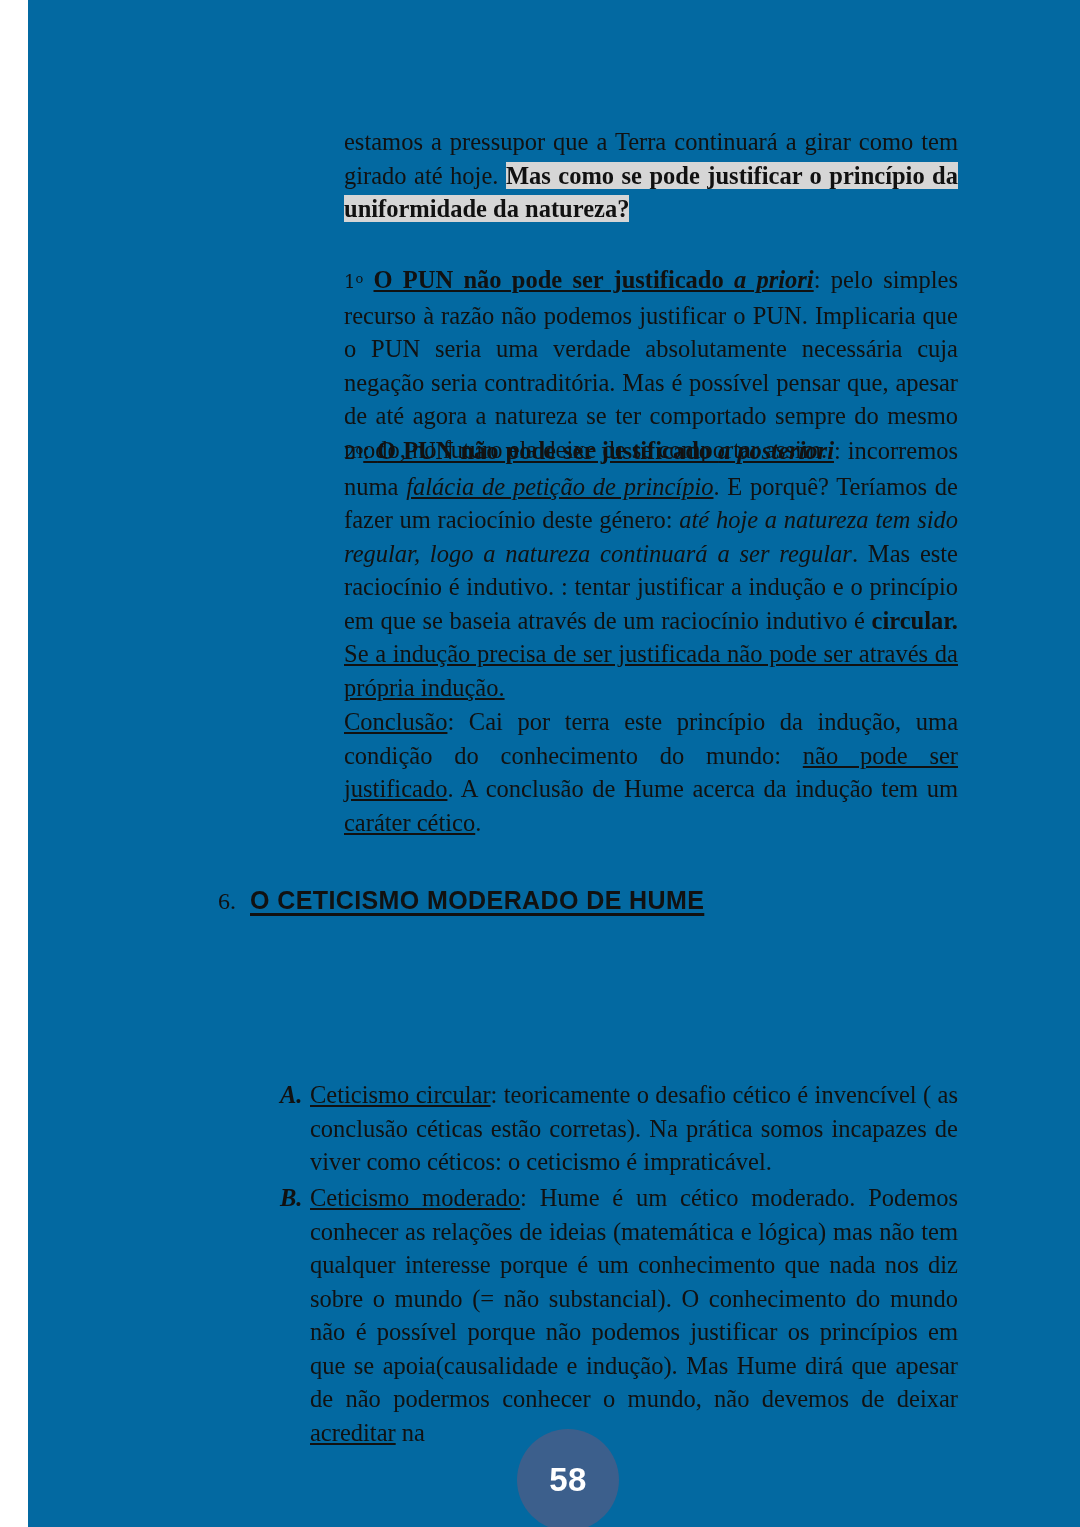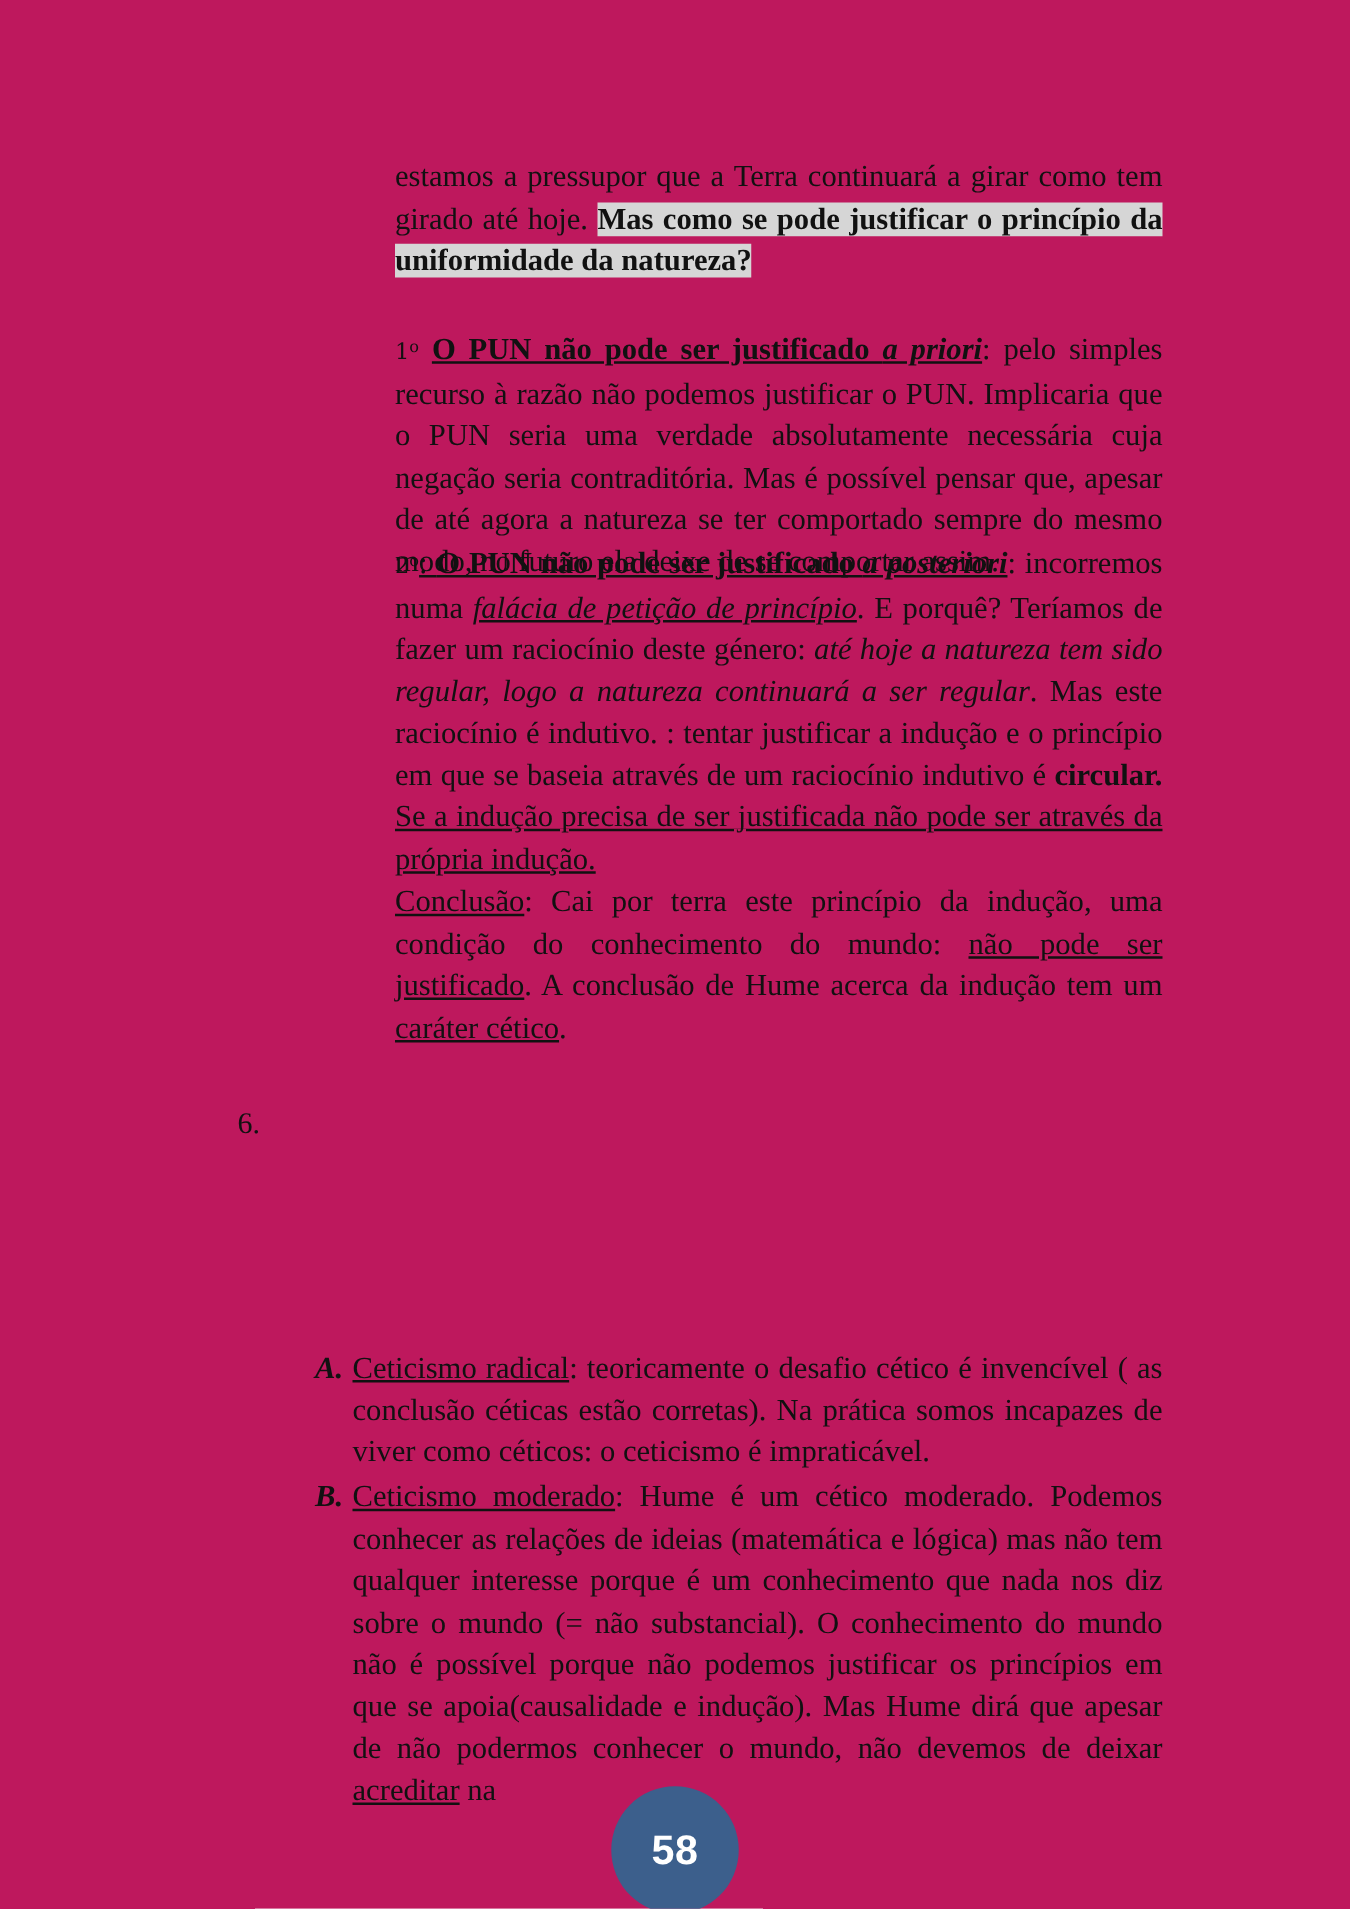--- a/index.html
+++ b/index.html
@@ -13,21 +13,22 @@
     height: 1527px;
     position: relative;
     font-family: "Liberation Serif", "DejaVu Serif", serif;
     color: #111111;
     overflow: hidden;
   }
 
   .page {
     position: absolute;
     inset: 0;
-    background: #be185d;
+    background: #0369a1;
+    margin-left: 28px;
   }
 
   
   .col-narrow {
     position: absolute;
     left: 316px;
     width: 614px;
     text-align: justify;
     font-size: 24.5px;
     line-height: 33.5px;
@@ -145,26 +146,27 @@
   <p class="col-narrow para" style="top:125px;"><span>estamos a pressupor que a Terra continuará a girar como tem girado até hoje. </span><b class="hl">Mas como se pode justificar o princípio da uniformidade da natureza?</b></p>
 
   <p class="col-narrow para" style="top:262px;"><span class="ord"><span>1</span><sup>o</sup></span> <u><b>O PUN não pode ser justificado </b><b class="bi">a priori</b></u><span>: pelo simples recurso à razão não podemos justificar o PUN. Implicaria que o PUN seria uma verdade absolutamente necessária cuja negação seria contraditória. Mas é possível pensar que, apesar de até agora a natureza se ter comportado sempre do mesmo modo, no futuro ela deixe de se comportar assim.</span></p>
 
   <p class="col-narrow para" style="top:433px;"><span class="ord"><span>2</span><sup>o</sup></span><u><span>: </span><b>O PUN não pode ser justificado </b><b class="bi">a posteriori</b></u><span>: incorremos numa </span><i><u>falácia de petição de princípio</u></i><span>. E porquê? Teríamos  de fazer um raciocínio deste género: </span><i>até hoje a natureza tem sido regular, logo a natureza continuará a ser regular</i><span>. Mas este raciocínio é indutivo. : tentar justificar a indução e o princípio em que se baseia através de um raciocínio indutivo é </span><b>circular.</b><u> Se a indução precisa de ser justificada não pode ser através da própria indução.</u></p>
 
   <p class="col-narrow para" style="top:705px;"><u>Conclusão</u><span>: Cai por terra este princípio da indução, uma condição do conhecimento do mundo: </span><u>não pode ser justificado</u><span>. A conclusão de Hume acerca da indução tem um </span><u>caráter cético</u><span>.</span></p>
 
   <div class="section-head" style="top:886px;">
     <span class="section-num">6.</span>
+    <span class="section-title">O CETICISMO MODERADO DE HUME</span>
   </div>
 
 
   <div class="list-item" style="top:1078px;">
     <span class="list-marker">A.</span>
-    <span class="list-body"><u>Ceticismo radical</u><span>: teoricamente o desafio cético é invencível ( as conclusão céticas estão corretas). Na prática somos incapazes de viver como céticos: o ceticismo é impraticável.</span></span>
+    <span class="list-body"><u>Ceticismo circular</u><span>: teoricamente o desafio cético é invencível ( as conclusão céticas estão corretas). Na prática somos incapazes de viver como céticos: o ceticismo é impraticável.</span></span>
   </div>
 
   <div class="list-item" style="top:1181px;">
     <span class="list-marker">B.</span>
     <span class="list-body"><u>Ceticismo moderado</u><span>: Hume é um cético moderado. Podemos conhecer as relações de ideias (matemática e lógica) mas não tem qualquer interesse porque é um conhecimento que nada nos diz sobre o mundo (= não substancial).  O conhecimento do mundo não é possível porque não podemos justificar os princípios em que se apoia(causalidade e indução). Mas Hume dirá que apesar de não podermos conhecer o mundo, não devemos de deixar</span><u> acreditar</u><span> na</span></span>
   </div>
 
   <div class="page-badge">
     <span>58</span>
   </div>

